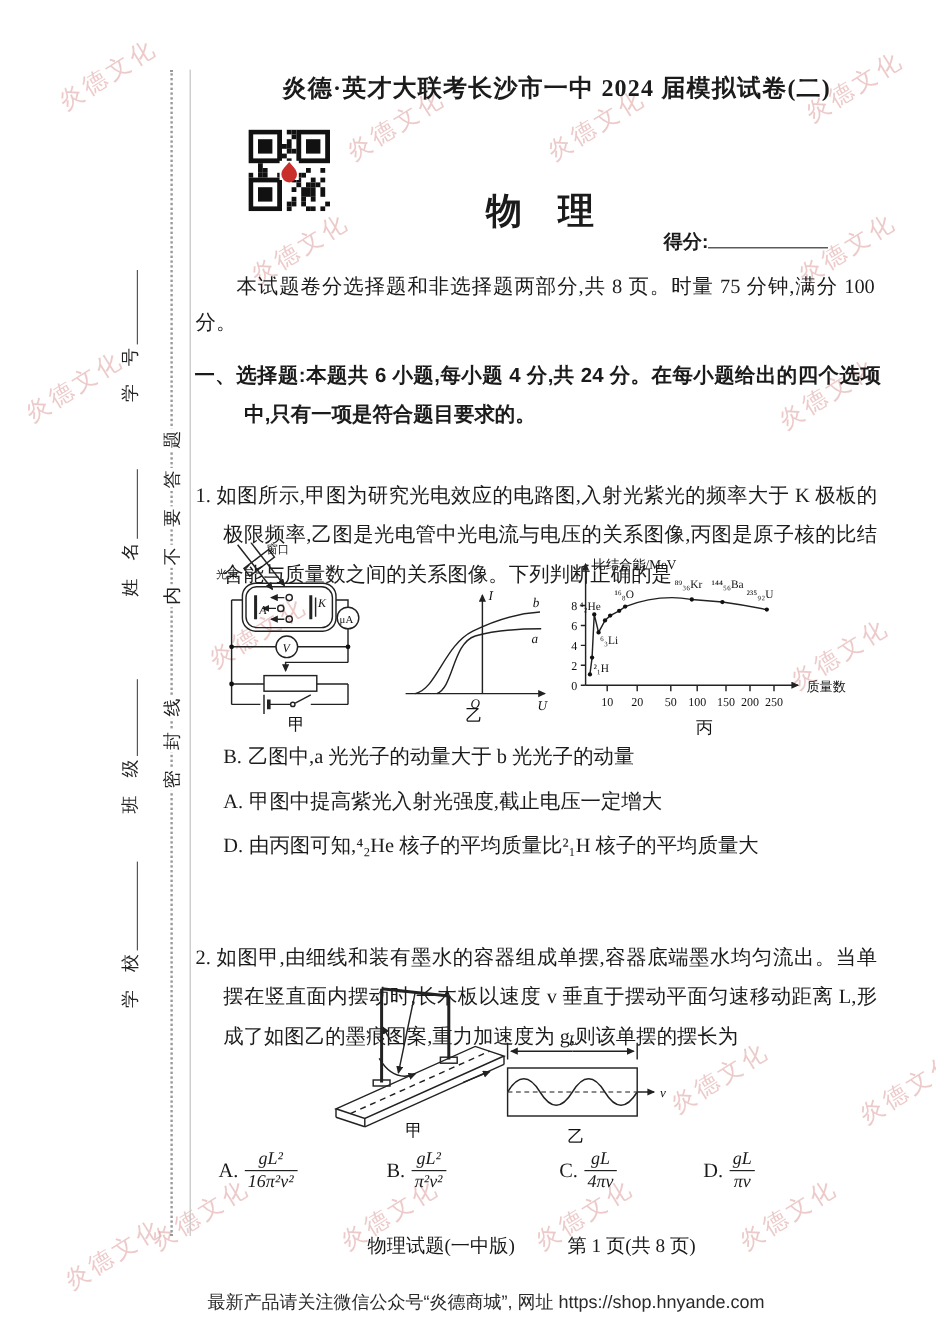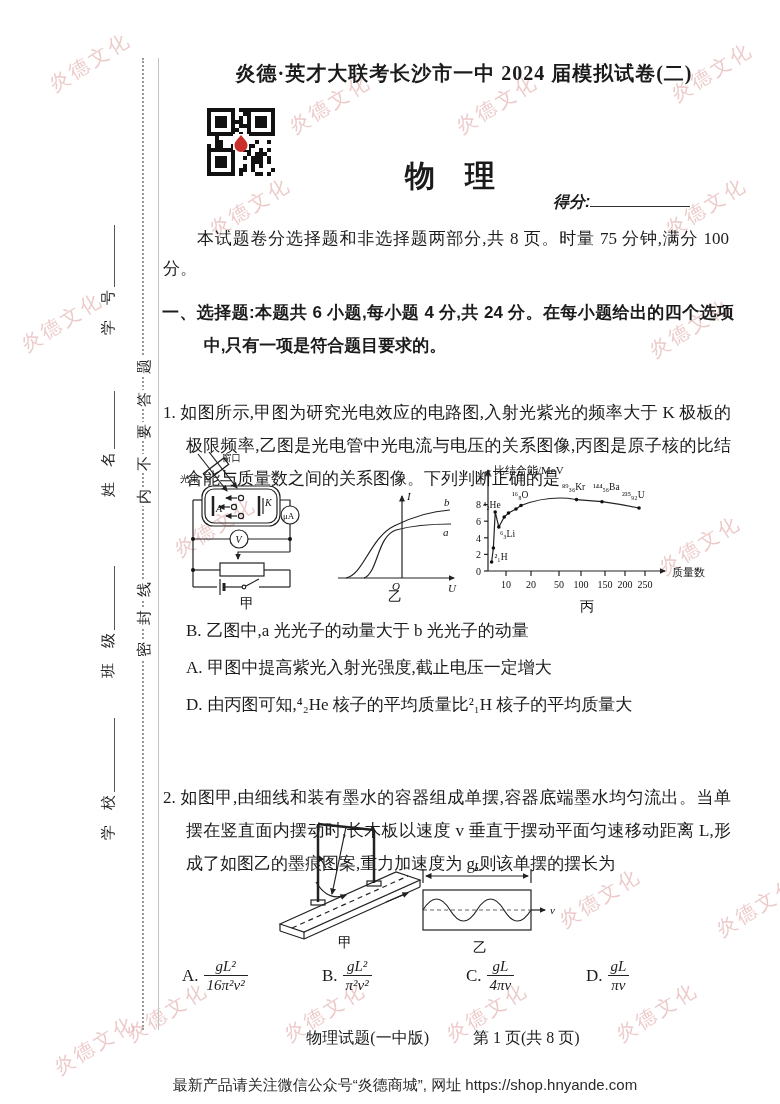--- a/index.html
+++ b/index.html
@@ -27,21 +27,21 @@
     position:absolute; left:135px; width:19px; height:19px; line-height:19px; text-align:center;
     transform:rotate(-90deg); font-size:15px; color:#222; background:#fff; z-index:2;
   }
   
   .exam-title { position:absolute; left:160px; top:60px; width:580px; text-align:center;
     font-size:20px; font-weight:bold; letter-spacing:1px; z-index:2;padding-left:28px; }
   .qr-wrap { position:absolute; left:207px; top:108px; width:68px; height:68px; z-index:2; }
   .subject { position:absolute; left:160px; top:116px; width:580px; text-align:center;
     font-size:30px; font-weight:bold; z-index:2;margin-top:40px; }
   .score { position:absolute; left:553px; top:192px; font-size:16px; font-weight:bold;
-    font-family:"Liberation Sans", sans-serif; z-index:2;font-style:italic; }
+    font-family:"Liberation Sans", sans-serif; z-index:2; }
   .score-line { display:inline-block; width:100px; height:15px; border-bottom:1.2px solid #333; }
   
   .intro { position:absolute; left:163px; top:224px; width:566px; font-size:17px; line-height:30px;
     text-indent:2em; text-align:justify; z-index:2; }
   .sec   { position:absolute; left:162px; top:296px; width:572px; font-size:17px; line-height:33px;
     font-weight:bold; font-family:"Liberation Sans", sans-serif;
     padding-left:2.45em; text-indent:-2.45em; text-align:justify; z-index:2; }
   .q { position:absolute; left:163px; width:568px; font-size:17px; line-height:33px;
     padding-left:1.35em; text-indent:-1.35em; text-align:justify; z-index:2;margin-top:44px; }
   .q1 { top:352px; }

